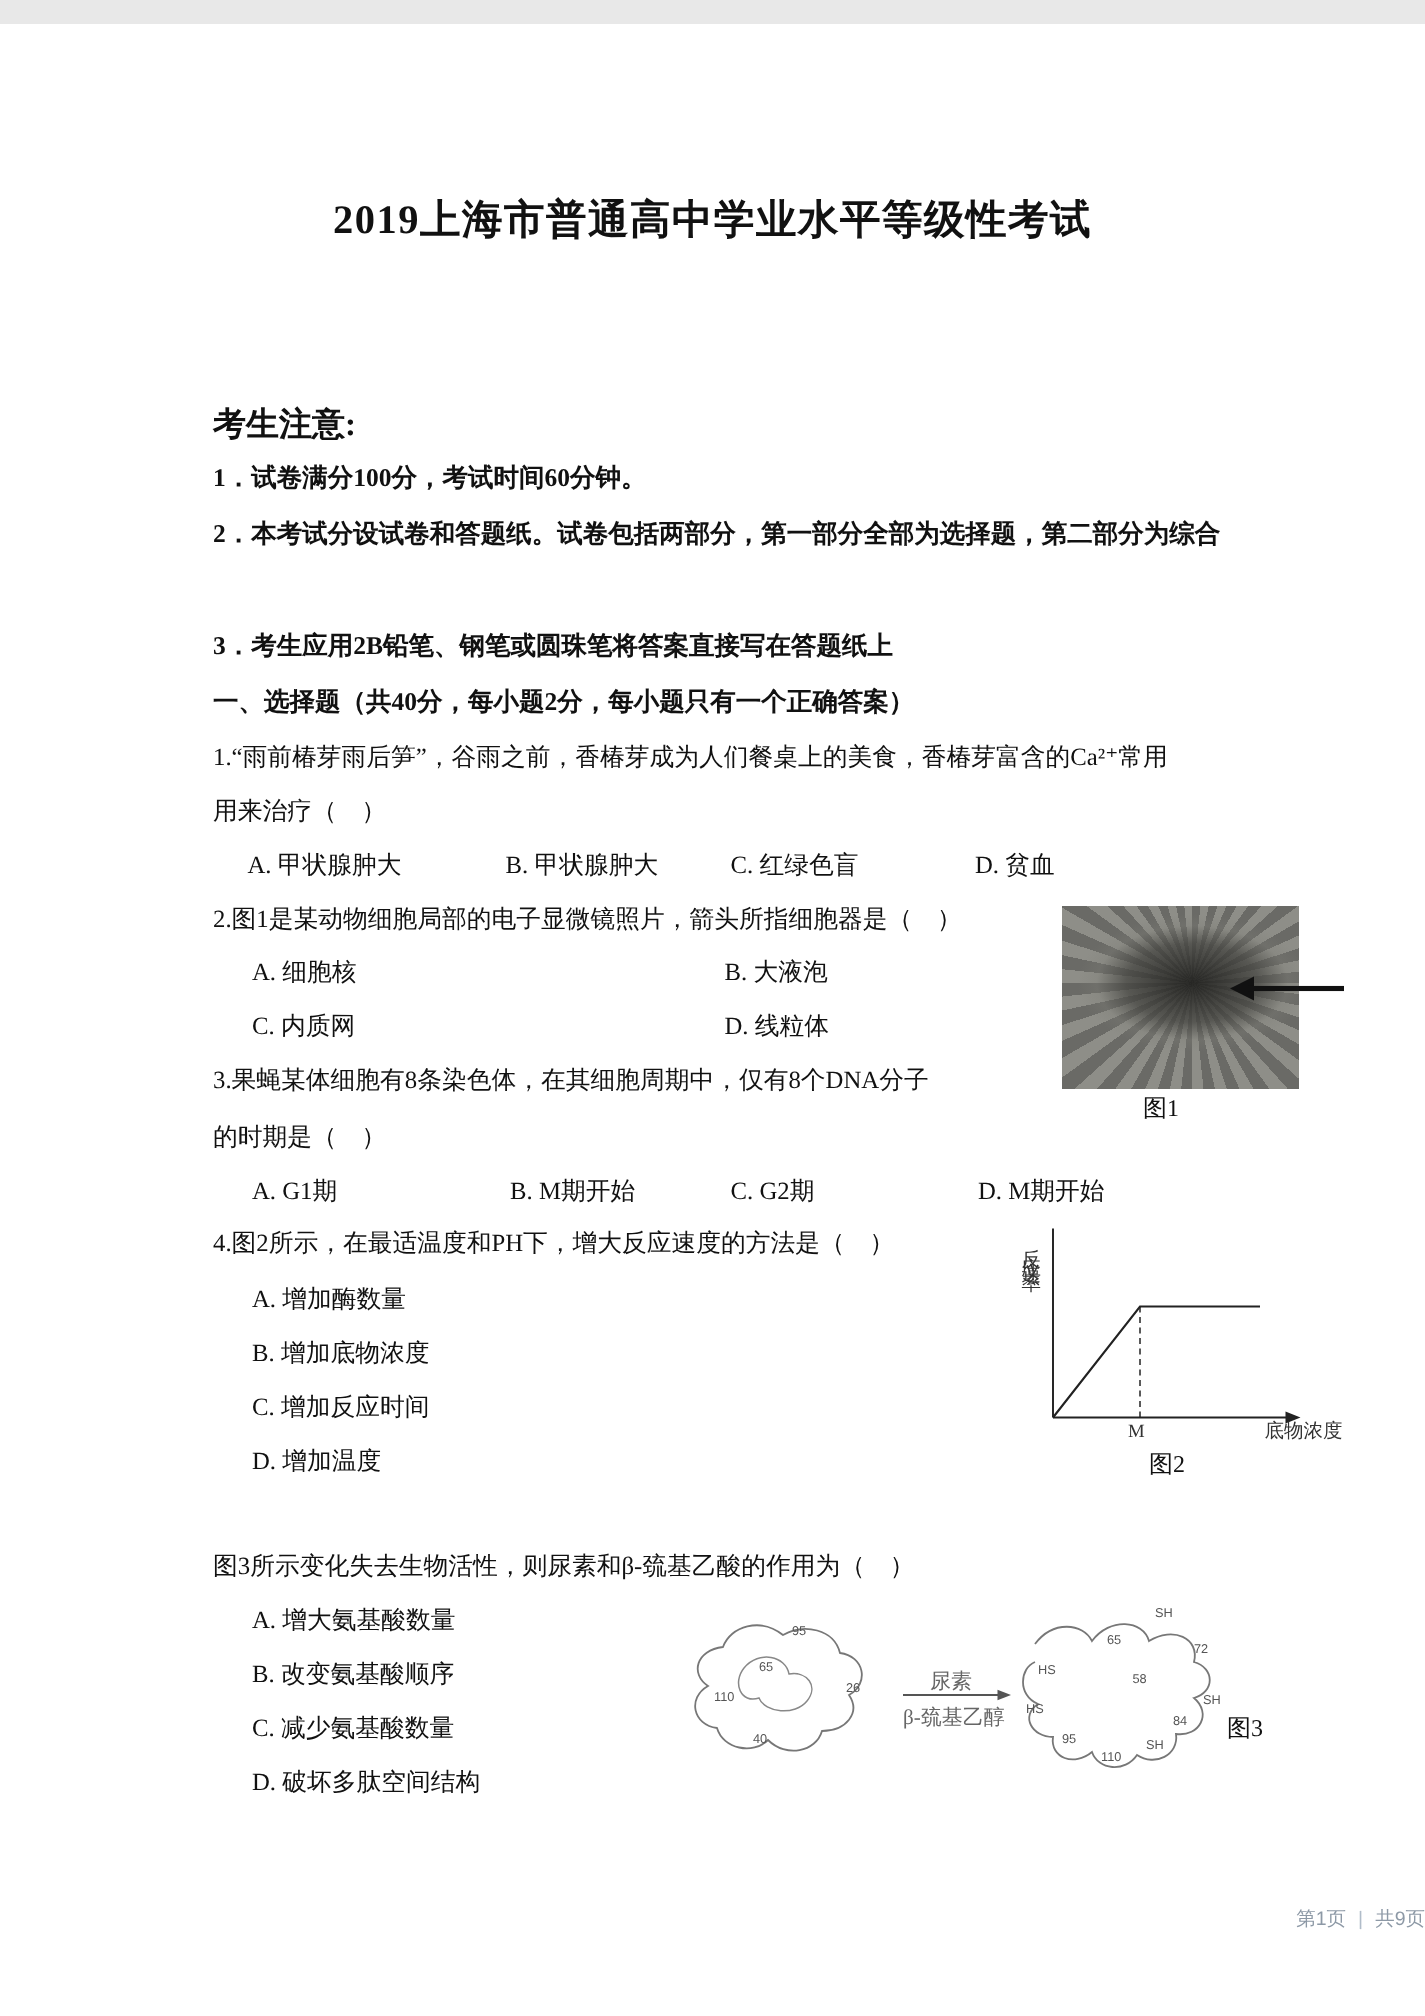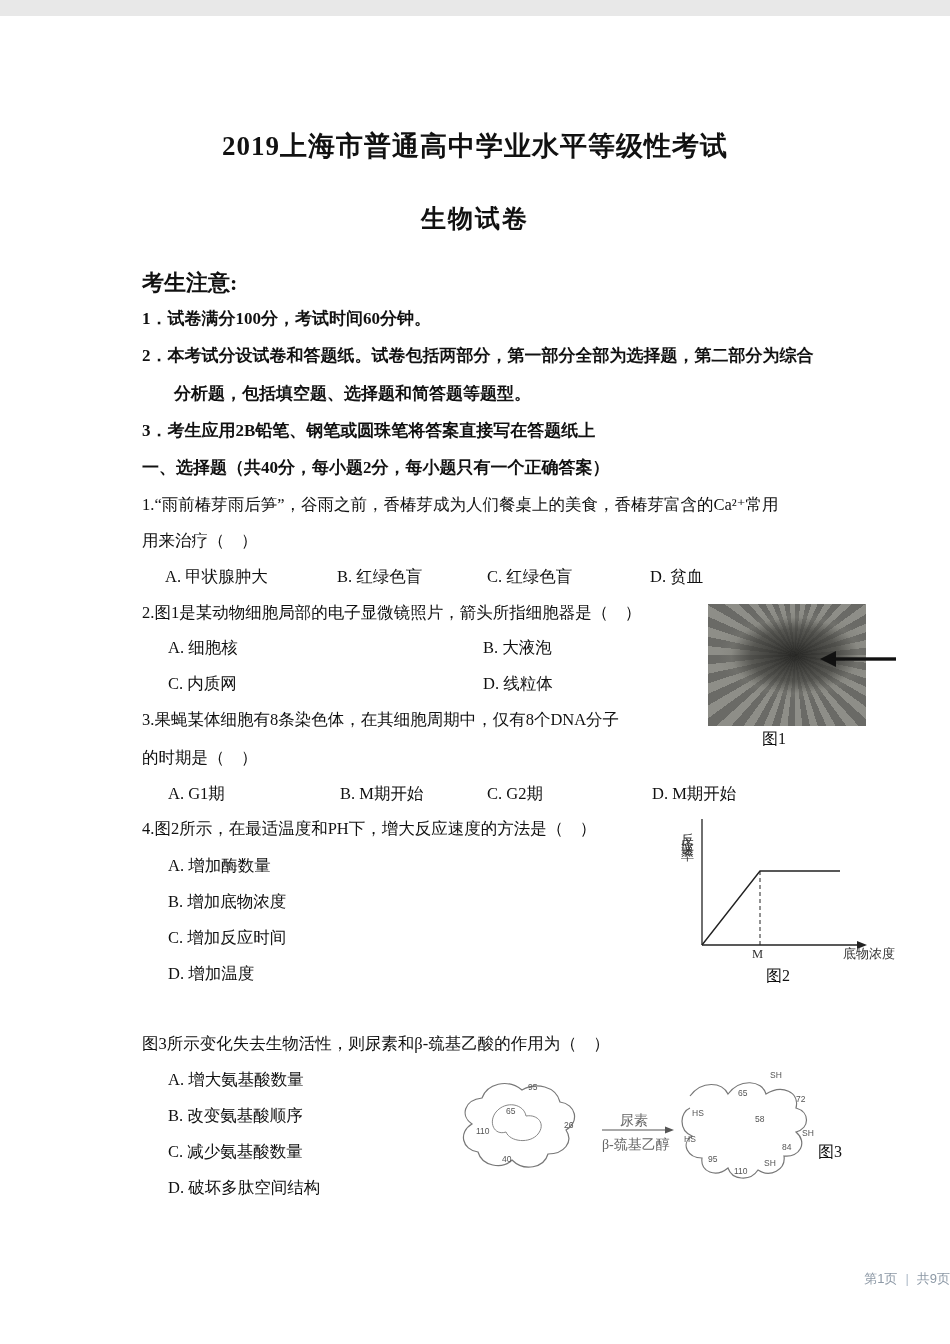--- a/index.html
+++ b/index.html
@@ -30,34 +30,32 @@
           font-family:"Liberation Sans","DejaVu Sans",sans-serif;}
   .footer .pg{color:#8d99a6;}
   .footer .sep{color:#b0bcc9;margin:0 8px;}
 </style>
 </head>
 <body>
 
 <div class="page">
 
   <div class="t title">2019上海市普通高中学业水平等级性考试</div>
-  <div class="t subtitle">生物试卷</div>
 
   <div class="t n" style="left:142px;top:252px;font-size:22px;">考生注意:</div>
   <div class="t n" style="left:142px;top:291px;">1．试卷满分100分，考试时间60分钟。</div>
   <div class="t n" style="left:142px;top:328px;">2．本考试分设试卷和答题纸。试卷包括两部分，第一部分全部为选择题，第二部分为综合</div>
-  <div class="t n" style="left:174px;top:366px;">分析题，包括填空题、选择题和简答题等题型。</div>
   <div class="t n" style="left:142px;top:403px;">3．考生应用2B铅笔、钢笔或圆珠笔将答案直接写在答题纸上</div>
 
   <div class="t n" style="left:142px;top:440px;">一、选择题（共40分，每小题2分，每小题只有一个正确答案）</div>
 
   <div class="t q" style="left:142px;top:478px;">1.“雨前椿芽雨后笋”，谷雨之前，香椿芽成为人们餐桌上的美食，香椿芽富含的Ca²⁺常用</div>
   <div class="t q" style="left:142px;top:514px;">用来治疗（　）</div>
   <div class="t opt" style="left:165px;top:550px;">A. 甲状腺肿大</div>
-  <div class="t opt" style="left:337px;top:550px;">B. 红绿色盲</div>
+  <div class="t opt" style="left:337px;top:550px;">B. 甲状腺肿大</div>
   <div class="t opt" style="left:487px;top:550px;">C. 红绿色盲</div>
   <div class="t opt" style="left:650px;top:550px;">D. 贫血</div>
 
   <div class="t q" style="left:142px;top:586px;">2.图1是某动物细胞局部的电子显微镜照片，箭头所指细胞器是（　）</div>
   <div class="t opt" style="left:168px;top:621px;">A. 细胞核</div>
   <div class="t opt" style="left:483px;top:621px;">B. 大液泡</div>
   <div class="t opt" style="left:168px;top:657px;">C. 内质网</div>
   <div class="t opt" style="left:483px;top:657px;">D. 线粒体</div>
 
   <div class="micrograph"></div>

